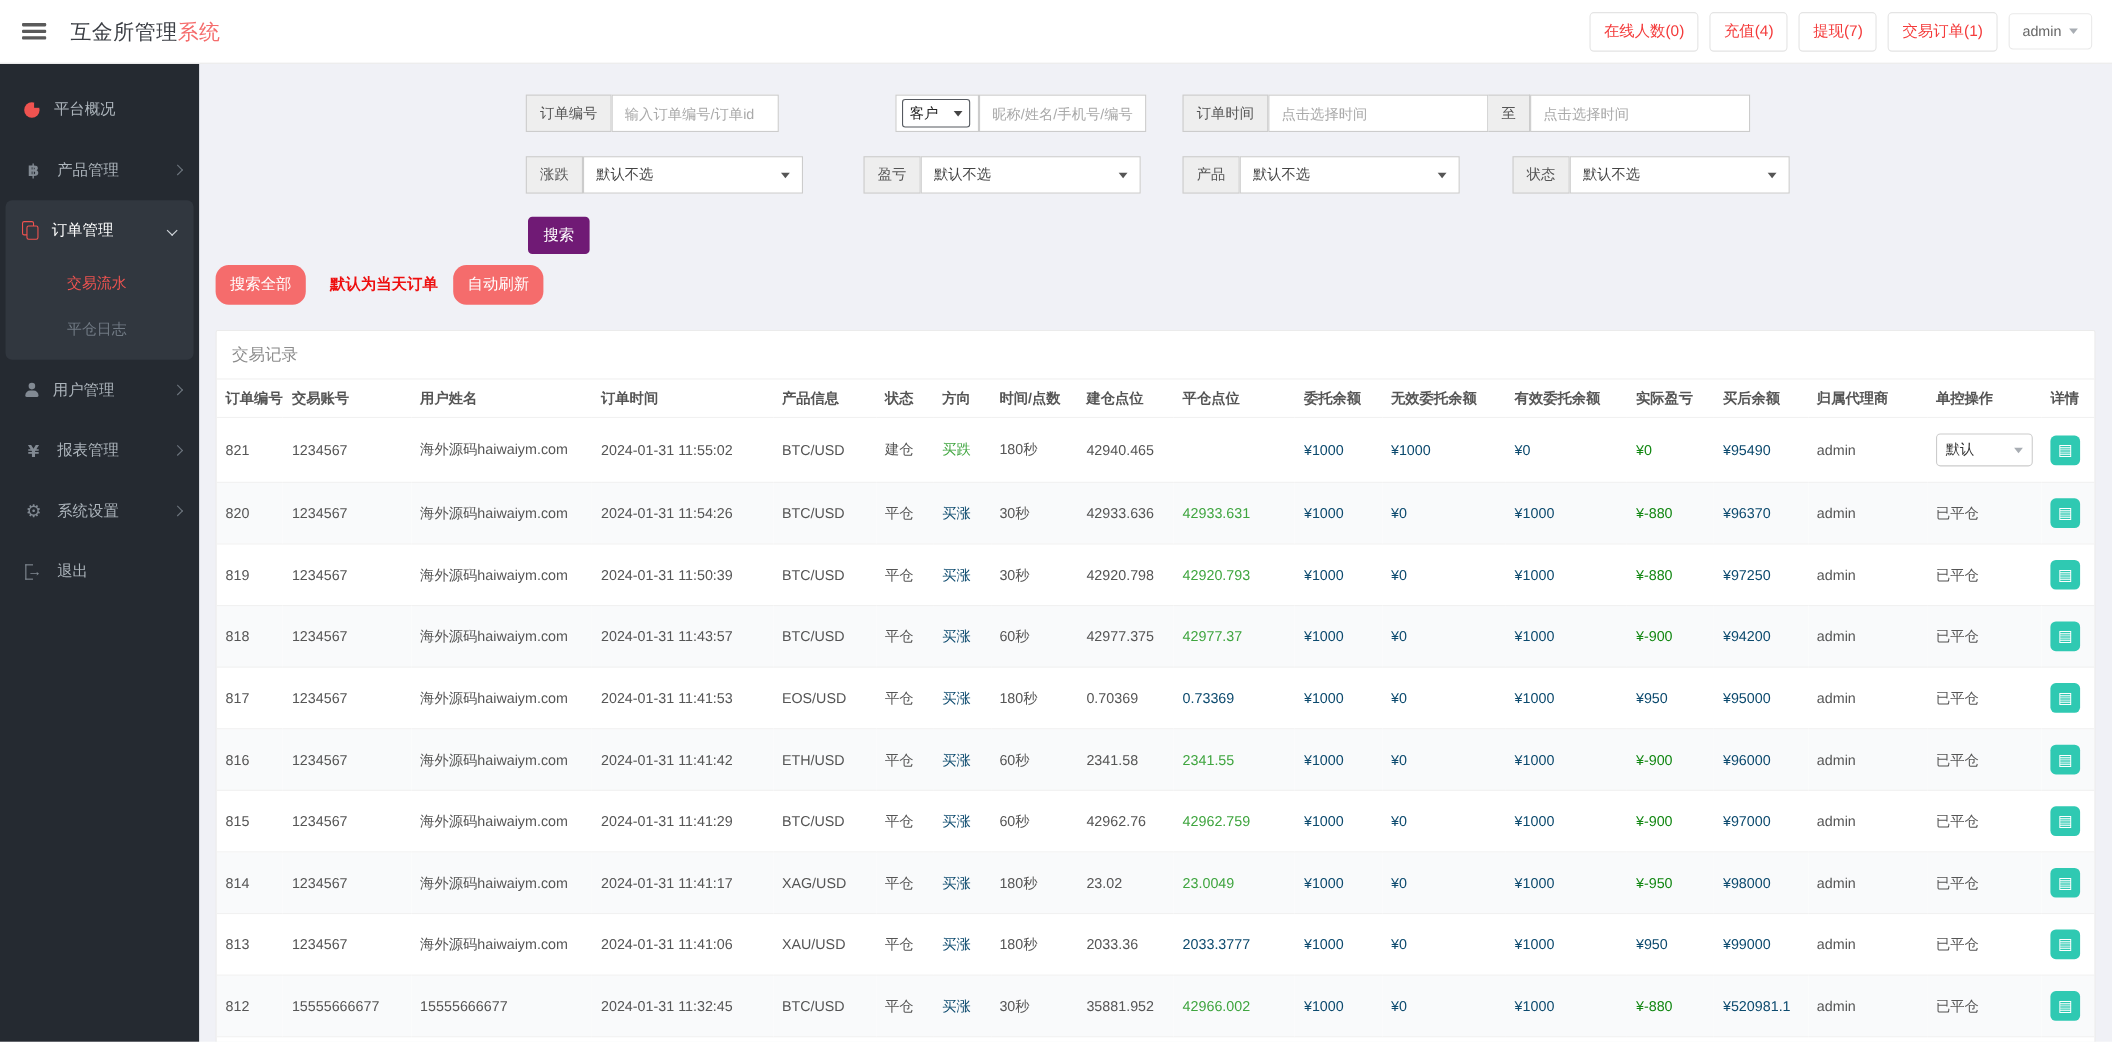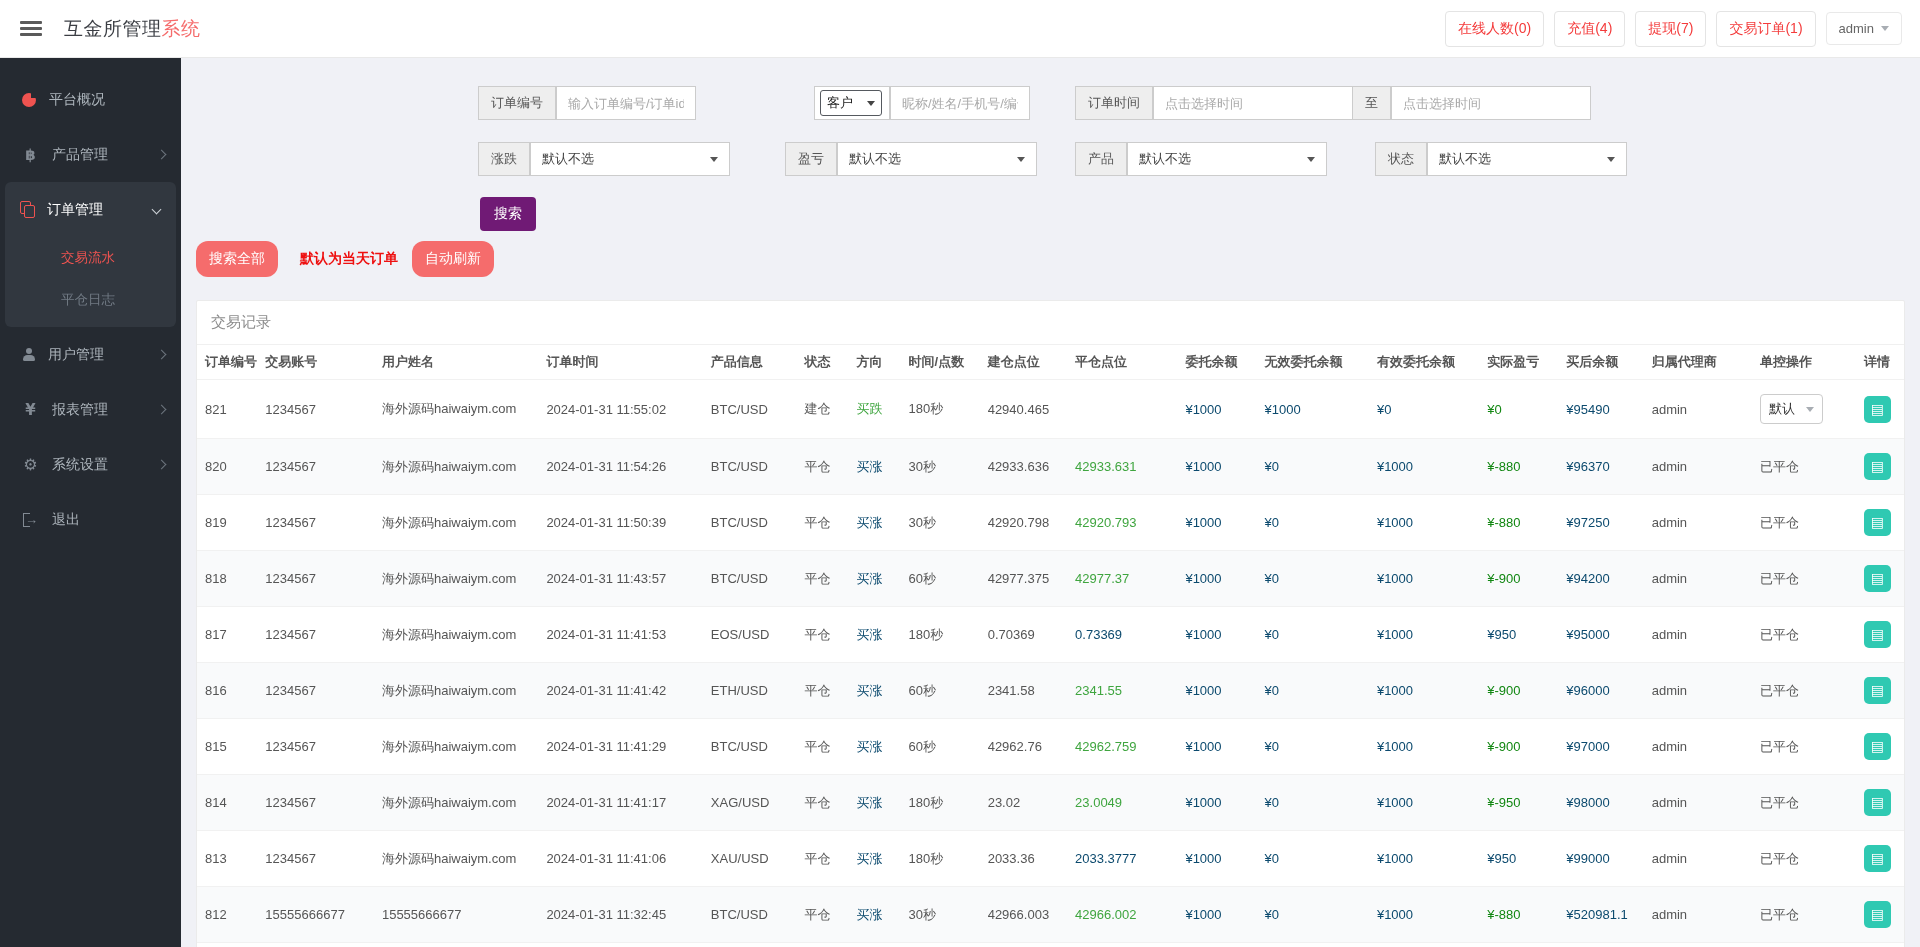--- a/index.html
+++ b/index.html
@@ -61,21 +61,21 @@
   .i-logout::before { content:""; width:6px; height:12px; border:1.5px solid currentColor;
     border-right:0; margin-right:-5px; }
   
   .main { position:absolute; left:181px; top:58px; right:0; bottom:0; padding:28px 15px 0; overflow:hidden; }
   .filters { position:relative; height:214px; }
   .fgrp { position:absolute; display:flex; align-items:stretch; height:34px; }
   .addon { display:flex; align-items:center; padding:0 12px; background:#eee; border:1px solid #ccc;
     color:#555; font-size:13px; white-space:nowrap; }
   .addon + input, .pad + input { border-left:none; }
   .fgrp input { height:34px; border:1px solid #ccc; padding:0 11px; font-size:13px; color:#555;
-    width:140px; outline:none; font-family:inherit; background:#fff; }
+    width:152px; outline:none; font-family:inherit; background:#fff; }
   .fgrp input::placeholder { color:#a9a9a9; }
   .fgrp .wide { width:200px; }
   .addon.mid { border-left:none; }
   .pad { border:1px solid #ccc; background:#fff; display:flex; align-items:center; padding:0 7px 0 5px; }
   .sel-strong { border:1px solid #55595f; border-radius:3px; height:26px; width:62px;
     display:flex; align-items:center; justify-content:space-between; padding:0 6px; background:#fff;
     font-size:13px; color:#222; cursor:pointer; }
   .sel-strong .caret { border-top-color:#444; }
   .selbox { width:200px; height:34px; border:1px solid #ccc; background:#fff; display:flex;
     align-items:center; justify-content:space-between; padding:0 11px; color:#444; cursor:pointer; }
@@ -90,21 +90,21 @@
   .panel-hd { padding:12px 14px; color:#8c8c8c; font-size:15px; border-bottom:1px solid #f0f0f0; }
   table { width:100%; border-collapse:collapse; table-layout:fixed; font-size:13px; color:#555; }
   th { text-align:left; font-weight:bold; color:#555; padding:8px 8px; white-space:nowrap; }
   td { padding:14px 8px; white-space:nowrap; overflow:hidden; text-overflow:ellipsis; }
   tbody tr { border-top:1px solid #f1f1f1; }
   tbody tr:nth-child(even) { background:#f9fafb; }
   .c-red { color:#0c4a6e; }
   .c-green { color:#3fa53f; }
   .c-green2 { color:#128712; }
   .mini-select { display:inline-flex; align-items:center; justify-content:space-between;
-    width:63px; height:30px; border:1px solid #ccc; border-radius:4px; background:#fff;
+    width:88px; height:30px; border:1px solid #ccc; border-radius:4px; background:#fff;
     padding:0 8px; color:#333; cursor:pointer; }
   .detail-btn { width:27px; height:27px; background:#2fc9b2; border:none; border-radius:5px;
     color:#fff; font-size:14px; line-height:27px; text-align:center; cursor:pointer; padding:0; }
 </style>
 </head>
 <body>
 
 <div class="topbar">
   <div class="hamburger">
       <span></span>
@@ -510,21 +510,21 @@
   </tr>
           <tr>
     <td>812</td>
     <td>15555666677</td>
     <td>15555666677</td>
     <td>2024-01-31 11:32:45</td>
     <td>BTC/USD</td>
     <td>平仓</td>
     <td class="c-red">买涨</td>
     <td>30秒</td>
-    <td>42966.003</td>
+    <td>35881.952</td>
     <td class="c-green">42966.002</td>
     <td class="c-red">¥1000</td>
     <td class="c-red">¥0</td>
     <td class="c-red">¥1000</td>
     <td class="c-green2">¥-880</td>
     <td class="c-red">¥520981.1</td>
     <td>admin</td>
     <td>
       
       <span class="ctrl-text">已平仓</span>

